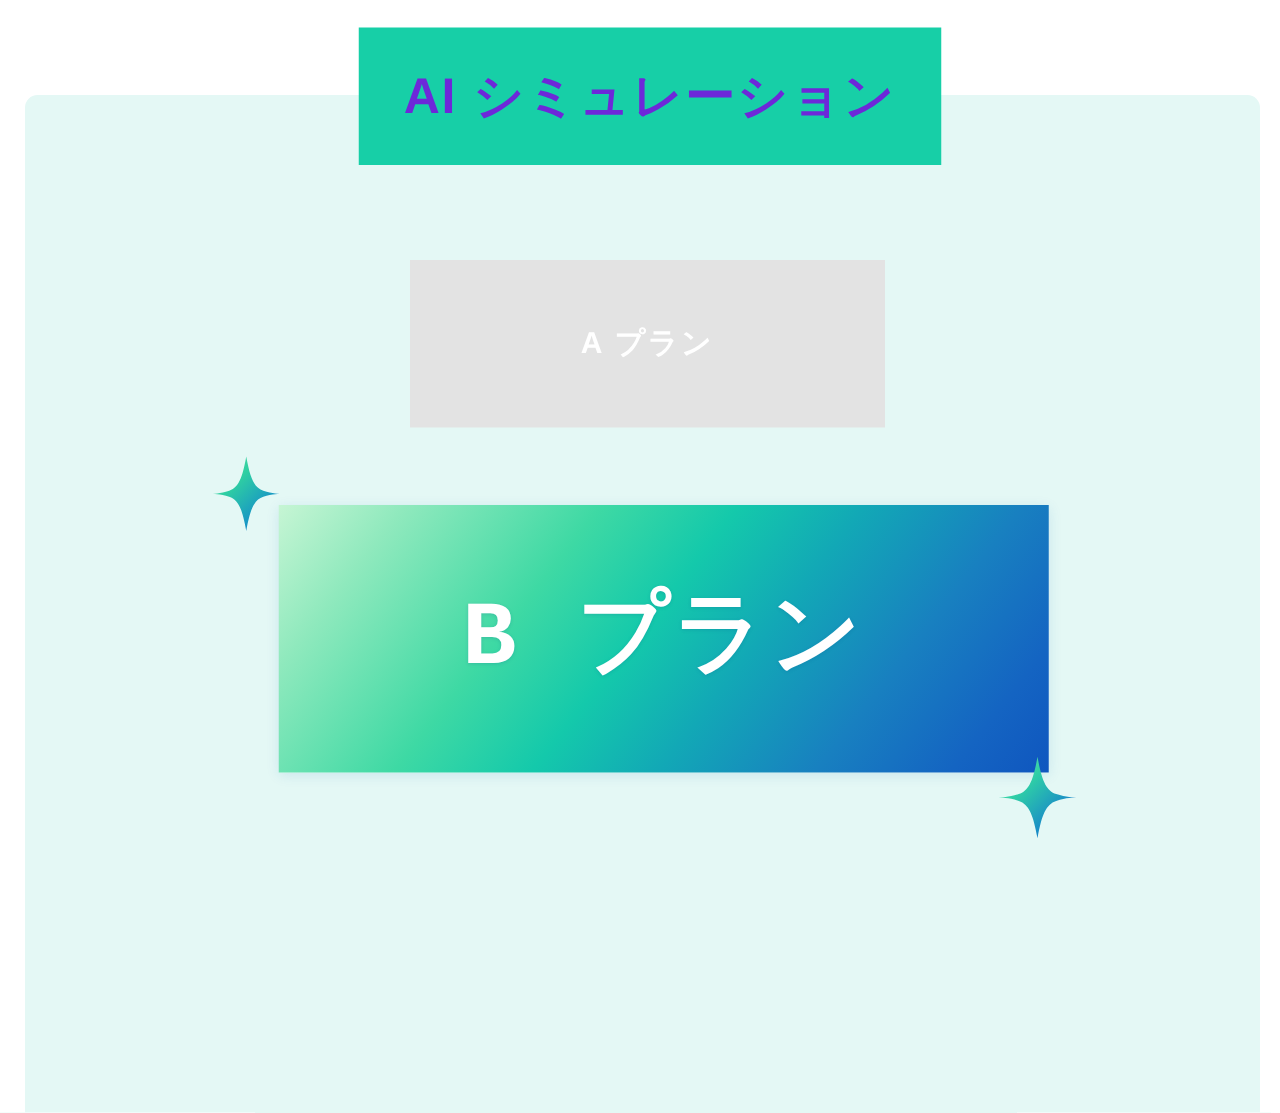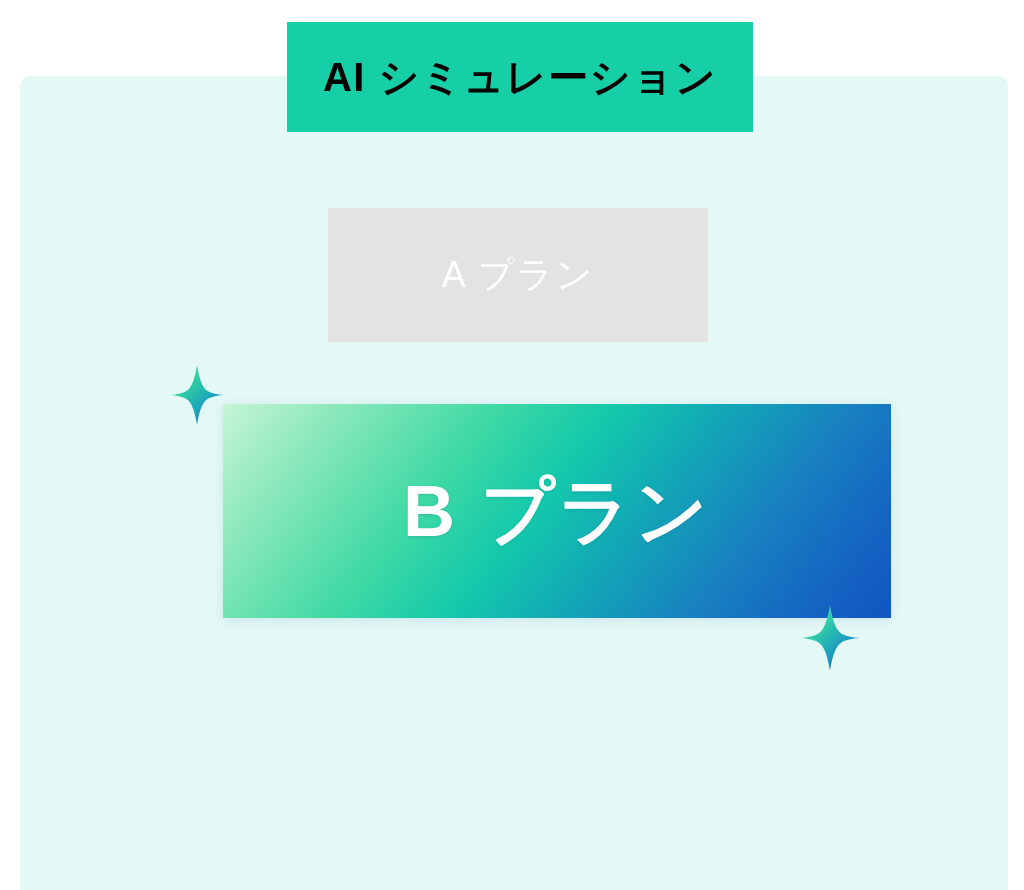--- a/index.html
+++ b/index.html
@@ -40,21 +40,21 @@
     width: 466px;
     height: 110px;
     background: #17cfa7;
     display: flex;
     align-items: center;
     justify-content: center;
     box-sizing: border-box;
     padding: 0 18px;
   }
   .badge-label {
-    color: #000000;
+    color: #6d28d9;
     font-size: 40px;
     font-weight: 700;
     letter-spacing: 1.5px;
     line-height: 1;
     white-space: nowrap;
   }
 
   
   .plan-card {
     position: absolute;
@@ -64,44 +64,45 @@
     box-sizing: border-box;
   }
   .plan-card.muted {
     background: #e3e3e3;
     left: 328px;
     width: 380px;
     height: 134px;
   }
   .plan-card.muted .plan-label {
     color: #ffffff;
-    font-size: 36px;
-    font-weight: 400;
+    font-size: 24px;
+    font-weight: 700;
     letter-spacing: 2px;
     line-height: 1;
     white-space: nowrap;
   }
   #card-a { top: 208px; }
   #card-c { top: 658px; }
 
   .plan-card.featured {
     left: 223px;
     top: 404px;
-    width: 668px;
+    width: 616px;
     height: 214px;
     background: linear-gradient(128deg,
       #c6f5d4 0%,
       #8fe9bd 13%,
       #3ed9a4 33%,
       #14c9ab 47%,
       #12a8b6 60%,
       #1880c0 76%,
       #1464c2 90%,
       #0f56bf 100%);
     box-shadow: 0 2px 10px rgba(20, 100, 180, 0.12);
+    font-family: Liberation Mono, monospace;
   }
   .plan-card.featured .plan-label {
     color: #ffffff;
     font-size: 72px;
     font-weight: 700;
     letter-spacing: 3px;
     line-height: 1;
     white-space: nowrap;
     text-shadow: 0 1px 3px rgba(10, 70, 140, 0.18);
   }

